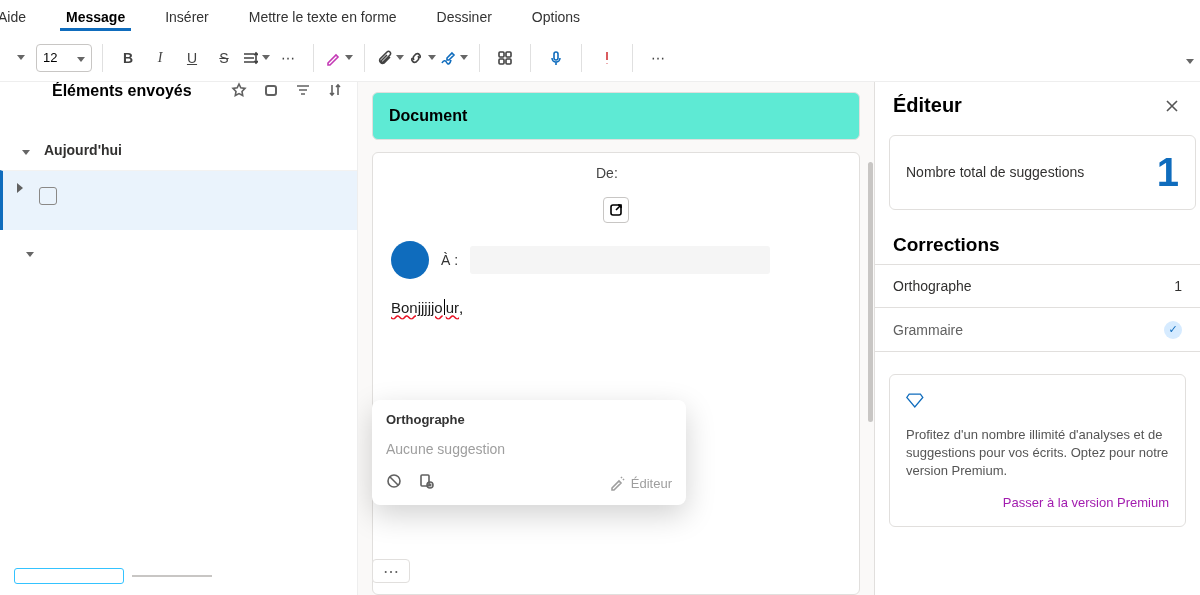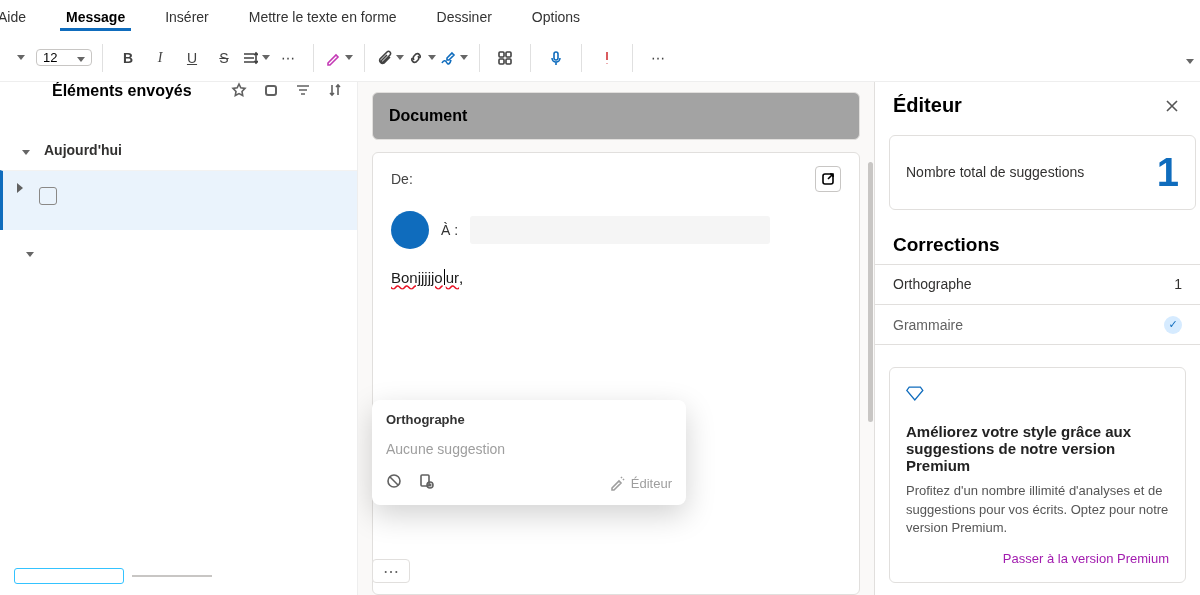--- a/index.html
+++ b/index.html
@@ -8,21 +8,21 @@
 
   
   .tabs { height: 34px; display: flex; align-items: center; padding: 0 8px; font-size: 14px; color: #333; background: #fff; border-bottom: 1px solid #fff; }
   .tab { padding: 6px 6px; margin: 0 14px; cursor: pointer; }
   .tab.active { font-weight: 600; border-bottom: 3px solid #0f6cbd; padding-bottom: 3px; color: #000; }
 
   
   .ribbon { height: 48px; display: flex; align-items: center; padding: 0 4px; border-bottom: 1px solid #eee; background: #fff; gap: 2px; position: relative; }
   .sep { width: 1px; height: 28px; background: #e0e0e0; margin: 0 8px; }
   .btn { min-width: 30px; height: 32px; display: inline-flex; align-items: center; justify-content: center; border: 1px solid transparent; border-radius: 4px; color: #424242; cursor: pointer; font-size: 14px; }
-  .fontsize { width: 56px; height: 17px; border: 1px solid #c8c6c4; border-radius: 4px; padding: 0 6px; display: flex; align-items: center; justify-content: space-between; font-size: 13px; }
+  .fontsize { width: 56px; height: 28px; border: 1px solid #c8c6c4; border-radius: 4px; padding: 0 6px; display: flex; align-items: center; justify-content: space-between; font-size: 13px; }
   .chev::after { content: ""; display: inline-block; width: 0; height: 0; border-left: 4px solid transparent; border-right: 4px solid transparent; border-top: 5px solid #666; margin-left: 4px; }
   .ribbon-right-chev { position: absolute; right: 6px; top: 16px; cursor: pointer; }
 
   
   .main { flex: 1; display: flex; overflow: hidden; background: #faf9f8; }
 
   
   .coll { width: 358px; display: flex; flex-direction: column; background: #fff; border-right: 1px solid #eee; }
   .coll-header { height: 48px; display: flex; align-items: flex-start; padding: 0 14px; gap: 10px; }
   .coll-title { font-weight: 600; font-size: 16px; margin-left: 38px; }
@@ -32,23 +32,23 @@
   .item-row.selected { background: #eaf3fc; border-left: 3px solid #0f6cbd; }
   .chev-right::before { content: ""; display: inline-block; width: 0; height: 0; border-top: 5px solid transparent; border-bottom: 5px solid transparent; border-left: 6px solid #616161; }
   .checkbox { width: 18px; height: 18px; border: 1px solid #8a8886; border-radius: 3px; margin-top: 8px; }
   .collapse-row { height: 44px; display: flex; align-items: center; padding: 0 22px; color: #616161; }
   .draft-chip { margin: 8px 14px; height: 22px; width: 220px; display:flex; align-items:center; gap:8px; }
   .chip-pill { width: 110px; height: 16px; border: 1.5px solid #34c3ff; border-radius: 3px; }
   .chip-dash { width: 80px; height: 2px; background: #c8c6c4; }
 
   
   .colc { flex: 1; display: flex; flex-direction: column; gap: 12px; padding: 10px 14px 0 14px; position: relative; overflow: hidden; }
-  .doc-header { background: #a3a3a3; border: 1px solid #e1dfdd; border-radius: 6px; height: 48px; display: flex; align-items: center; padding: 0 16px; font-weight: 700; font-size: 16px; }
+  .doc-header { background: #5eead4; border: 1px solid #e1dfdd; border-radius: 6px; height: 48px; display: flex; align-items: center; padding: 0 16px; font-weight: 700; font-size: 16px; }
   .compose { background: #fff; border: 1px solid #e1dfdd; border-radius: 6px; flex: 1; display: flex; flex-direction: column; position: relative; }
-  .row-addr { display: flex; align-items: center; padding: 12px 18px; font-size: 14px; gap: 8px; }
+  .row-addr { display: flex; align-items: center; padding: 12px 18px; font-size: 14px; gap: 8px; flex-direction: column; }
   .label-de { width: 40px; color: #444; }
   .addr-input { flex: 1; height: 28px; }
   .popout { width: 26px; height: 26px; border: 1px solid #c8c6c4; border-radius: 4px; display: flex; align-items: center; justify-content: center; cursor: pointer; }
   .row-to { display: flex; align-items: center; padding: 6px 18px 12px 18px; gap: 12px; }
   .avatar { width: 38px; height: 38px; border-radius: 50%; background: #0f6cbd; }
   .to-label { font-size: 14px; color: #333; }
   .to-field { width: 300px; height: 28px; background: #f5f5f5; border-radius: 3px; }
   .body-area { padding: 8px 18px 18px 18px; position: relative; font-size: 15px; }
   .misspell { color: #1b1b1b; position: relative; display: inline-block; }
   .misspell .red { text-decoration-line: underline; text-decoration-style: wavy; text-decoration-color: #e81123; }
@@ -283,19 +283,18 @@
       <span>Grammaire</span>
       <span class="check-circle">✓</span>
     </div>
 
     <div class="promo">
       <div class="diamond">
         <svg style="width:22px;height:22px">
             <path d="M4 4h14l3 4-10 12L1 8l3-4z" transform="scale(.8)"></path>
           </svg>
       </div>
-      <h4>Améliorez votre style grâce aux suggestions de notre version Premium</h4>
       <p>Profitez d'un nombre illimité d'analyses et de suggestions pour vos écrits. Optez pour notre version Premium.</p>
       <div class="link">Passer à la version Premium</div>
     </div>
   </div>
 
 </div>
 
 </body></html>

